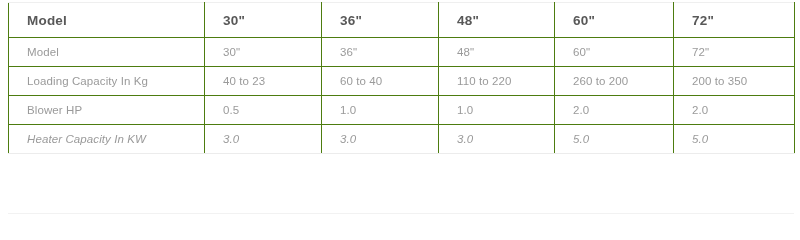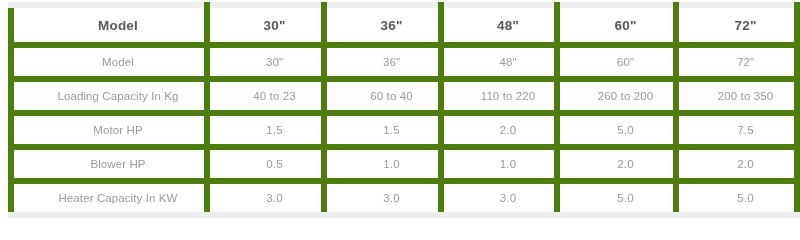--- a/index.html
+++ b/index.html
@@ -31,22 +31,22 @@
 
   table.spec-table col.c-label  { width: 196px; }
   table.spec-table col.c-d30    { width: 117px; }
   table.spec-table col.c-d36    { width: 117px; }
   table.spec-table col.c-d48    { width: 116px; }
   table.spec-table col.c-d60    { width: 119px; }
   table.spec-table col.c-d72    { width: 121px; }
 
   table.spec-table th,
   table.spec-table td {
-    border: 6px solid #4d7c0f;
-    text-align: center;
+    border: 1px solid #4d7c0f;
+    text-align: left;
     vertical-align: middle;
     white-space: nowrap;
     overflow: hidden;
   }
 
   table.spec-table thead th {
     height: 34px;
     padding: 0 0 0 18px;
     font-size: 13.5px;
     font-weight: bold;
@@ -59,20 +59,21 @@
     height: 28px;
     padding: 0 0 0 18px;
     font-size: 11.5px;
     font-weight: normal;
     color: #9a9a9a;
     letter-spacing: 0.1px;
   }
 
   table.spec-table tbody tr:last-child td {
     border-bottom-color: #ececec;
+    font-style: italic;
   }
 
   .tail-rule {
     position: absolute;
     left: 8px;
     top: 213px;
     width: 786px;
     height: 1px;
     background: #f2f2f2;
   }
@@ -111,28 +112,20 @@
       </tr>
       <tr>
         <td>Loading Capacity In Kg</td>
         <td>40 to 23</td>
         <td>60 to 40</td>
         <td>110 to 220</td>
         <td>260 to 200</td>
         <td>200 to 350</td>
       </tr>
       <tr>
-        <td>Motor HP</td>
-        <td>1.5</td>
-        <td>1.5</td>
-        <td>2.0</td>
-        <td>5.0</td>
-        <td>7.5</td>
-      </tr>
-      <tr>
         <td>Blower HP</td>
         <td>0.5</td>
         <td>1.0</td>
         <td>1.0</td>
         <td>2.0</td>
         <td>2.0</td>
       </tr>
       <tr>
         <td>Heater Capacity In KW</td>
         <td>3.0</td>

